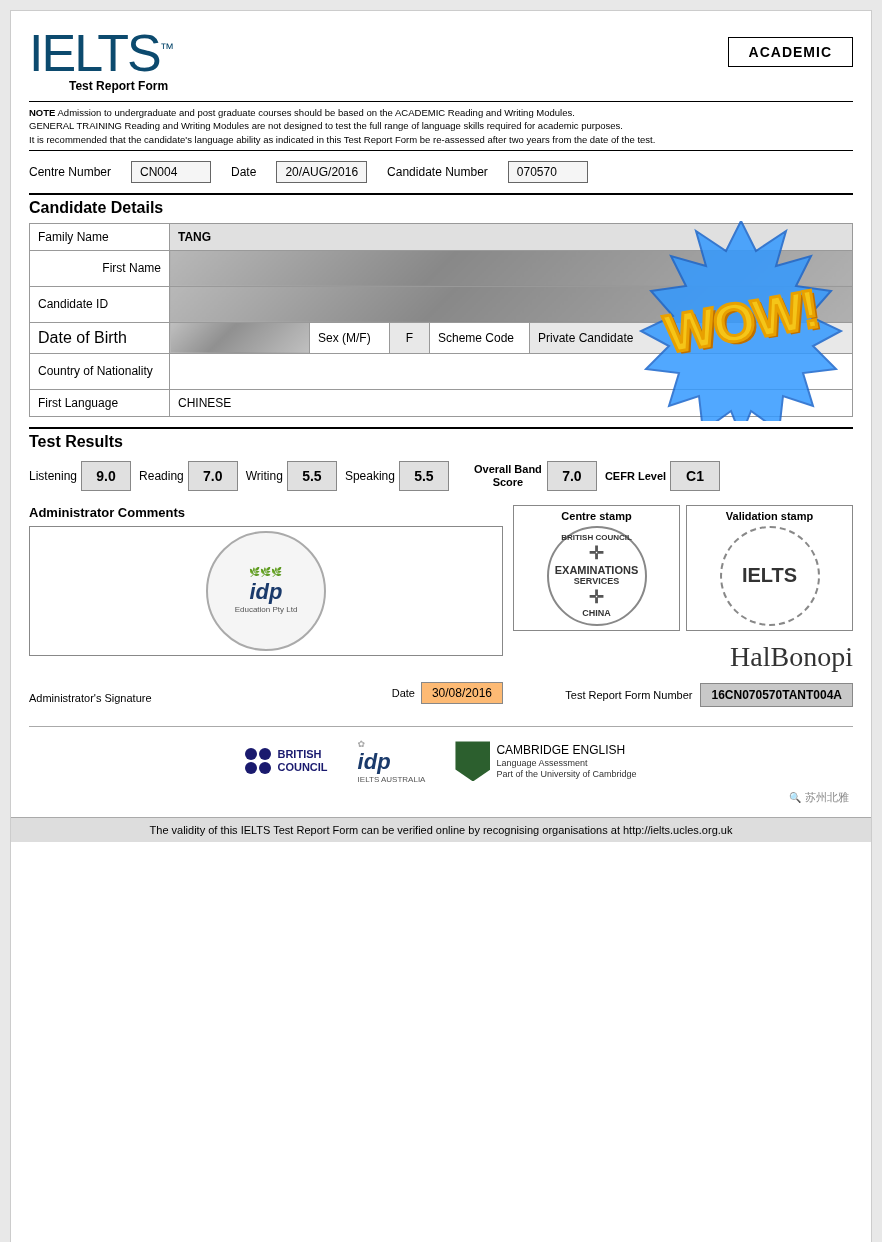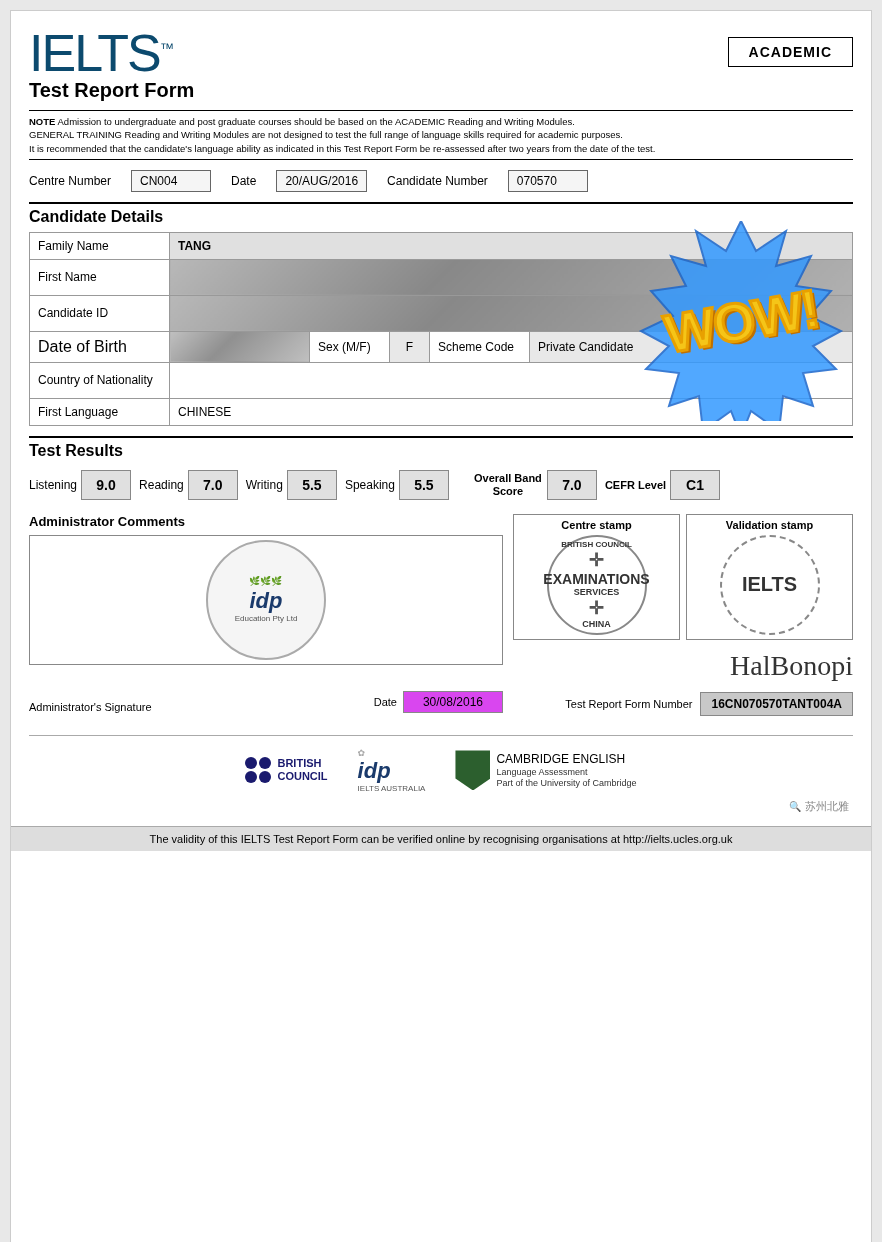--- a/index.html
+++ b/index.html
@@ -46,22 +46,23 @@
     .form-type-box {
       border: 1.5px solid #000;
       padding: 6px 20px;
       font-weight: bold;
       font-size: 14px;
       letter-spacing: 1px;
       margin-top: 10px;
       height: fit-content;
     }
     .report-title {
-      font-size: 20px;
-      font-weight: bold;
+      font-size: 12px;
+      font-weight: bold;
+      margin-left: 40px;
     }
     .note-section {
       font-size: 9.5px;
       line-height: 1.4;
       border-top: 1px solid #000;
       border-bottom: 1px solid #000;
       padding: 4px 0;
       margin-bottom: 10px;
     }
     .note-section strong {
@@ -225,22 +226,22 @@
       height: 30px;
       line-height: 30px;
     }
     .date-area {
       display: flex;
       align-items: center;
       gap: 6px;
     }
     .date-box {
       border: 1px solid #888;
-      padding: 3px 19px;
-      background: #d946ef;
+      padding: 3px 10px;
+      background: #fdba74;
       font-size: 12px;
     }
     .trf-label {
       font-size: 11px;
     }
     .trf-box {
       border: 1px solid #888;
       padding: 4px 10px;
       background: #c8c8c8;
       font-size: 12px;
@@ -415,21 +416,21 @@
 
     <table class="candidate-table">
       <tbody>
 
         <tr>
           <td style="padding:6px 8px; font-size:12px; width:140px;">Family Name</td>
           <td colspan="5" style="padding:6px 8px; font-size:12px; background:#e0e0e0; font-weight:bold;">TANG</td>
         </tr>
 
         <tr>
-          <td style="padding:6px 8px; font-size:12px;">First Name</td>
+          <td style="padding:6px 8px; font-size:12px;text-align:right;">First Name</td>
           <td colspan="5" style="padding:6px 8px; font-size:12px; background: linear-gradient(135deg, #b8b8b8, #888 40%, #b0b0b0); height:36px;"></td>
         </tr>
 
         <tr>
           <td style="padding:6px 8px; font-size:12px;">Candidate ID</td>
           <td colspan="5" style="padding:6px 8px; font-size:12px; background: linear-gradient(135deg, #b8b8b8, #888 40%, #b0b0b0); height:36px;"></td>
         </tr>
 
         <tr>
           <td style="padding:6px 8px; font-size:16px;">Date of Birth</td>
@@ -507,21 +508,21 @@
       </div>
 
       <div style="display:flex; flex-direction:column; gap:6px; min-width:340px;">
         <div style="display:flex; gap:6px;">
 
           <div class="stamp-box" style="flex:1;">
             <div class="stamp-title">Centre stamp</div>
             <div class="stamp-circle" style="border:2px solid #888; border-radius:50%; width:100px; height:100px; margin:0 auto; display:flex; flex-direction:column; align-items:center; justify-content:center; font-size:9px; font-weight:bold; color:#333;">
               <div style="font-size:8px;">BRITISH COUNCIL</div>
               <div style="font-size:18px; color:#555;">✛</div>
-              <div style="font-size:14px;">EXAMINATIONS</div>
+              <div style="font-size:11px;">EXAMINATIONS</div>
               <div style="font-size:9px;">SERVICES</div>
               <div style="font-size:18px; color:#555;">✛</div>
               <div style="font-size:9px;">CHINA</div>
             </div>
           </div>
 
           <div class="stamp-box" style="flex:1;">
             <div class="stamp-title">Validation stamp</div>
             <div class="validation-circle" style="width:100px; height:100px; border:2.5px dashed #888; border-radius:50%; display:flex; align-items:center; justify-content:center; margin:0 auto;">
               <div style="font-size:20px; font-weight:900; color:#333; font-family:'Arial Black',Arial;">IELTS</div>

